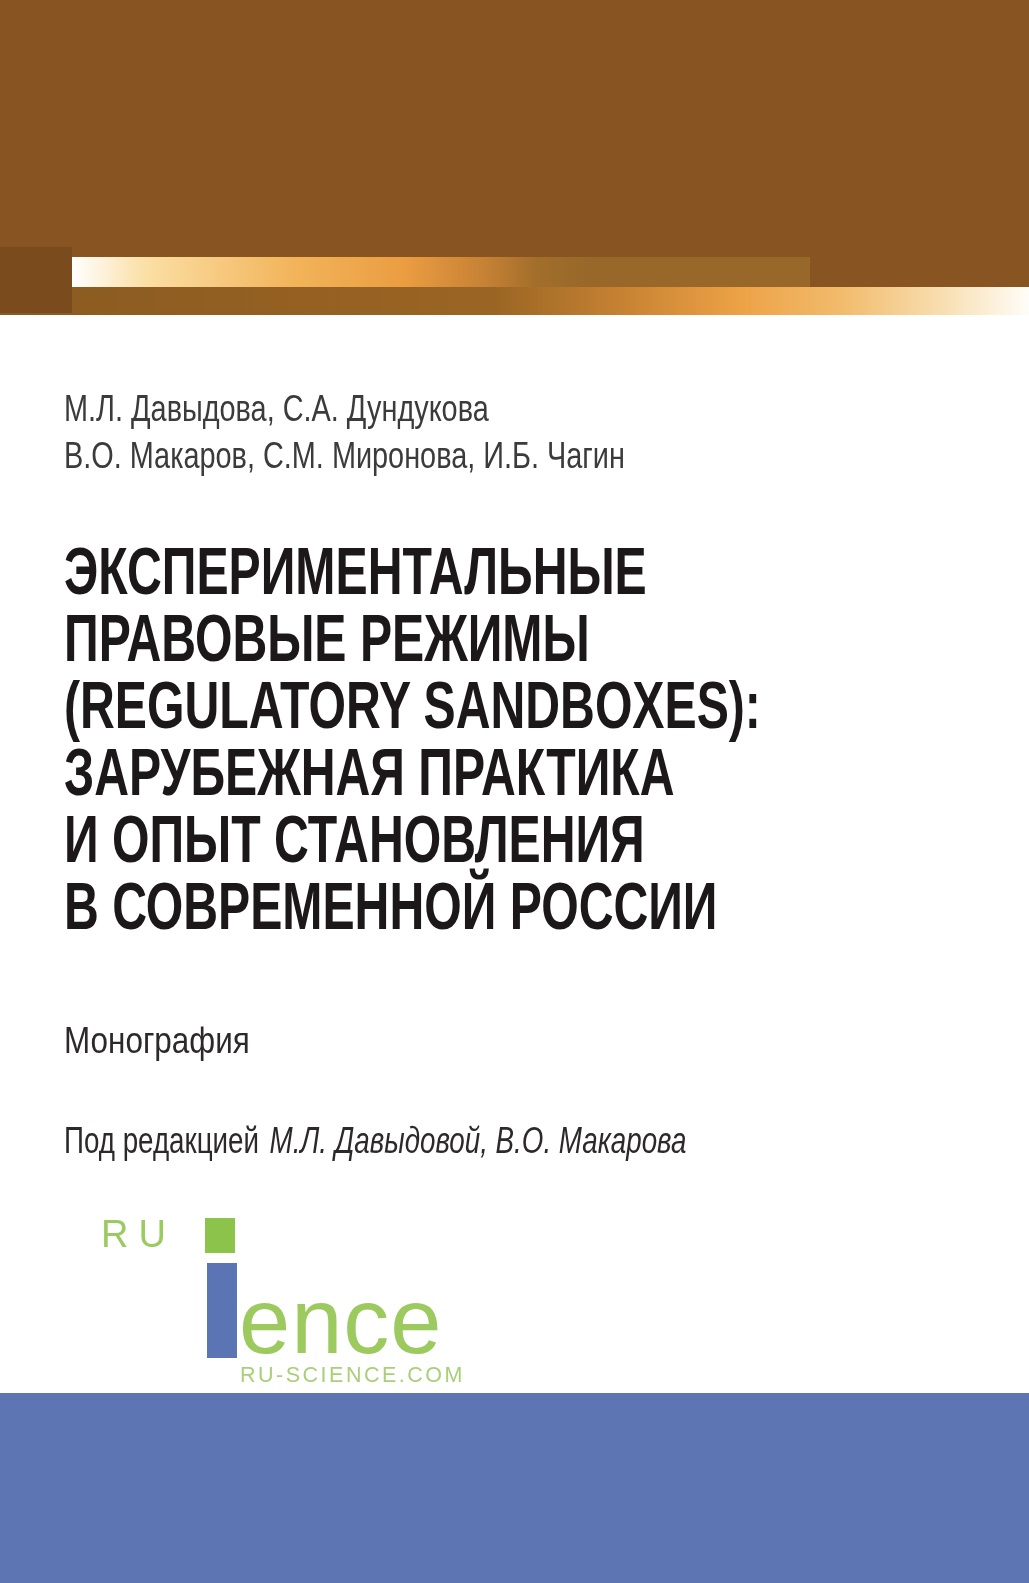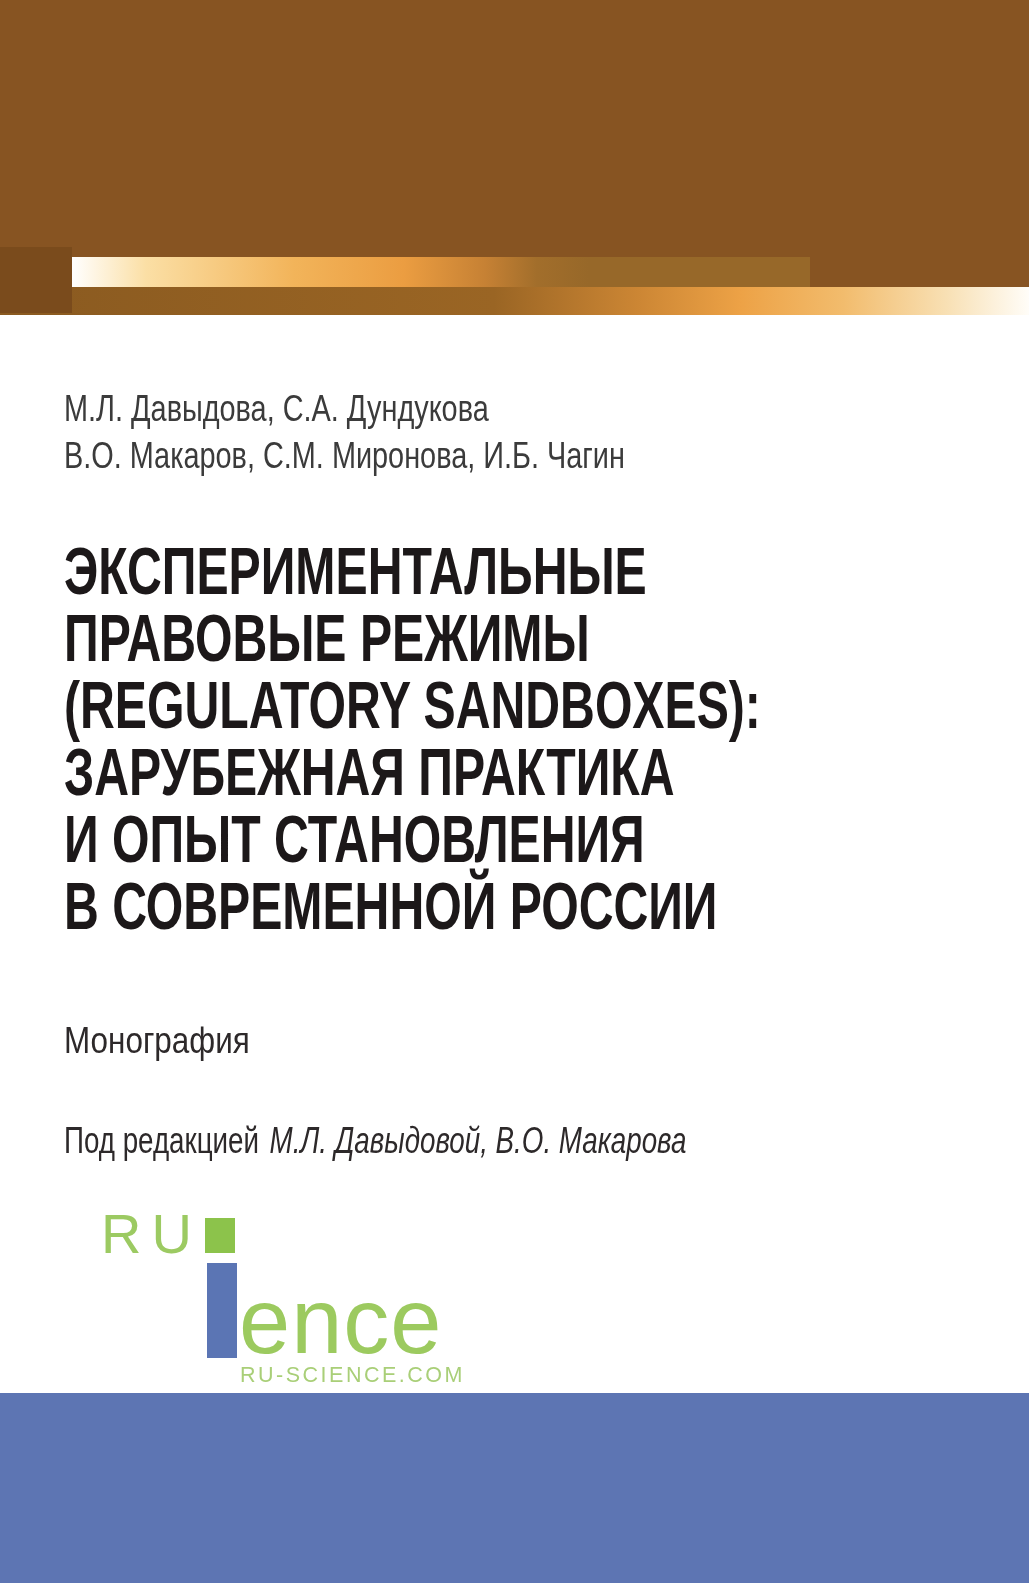--- a/index.html
+++ b/index.html
@@ -51,21 +51,21 @@
     font-size:37px;line-height:40px;color:#2d292a;
     transform:scaleX(0.75);transform-origin:left top;
     white-space:nowrap;
   }
   .editors .names{font-style:italic;margin-left:14px;}
 
   
   .logo{position:absolute;left:0;top:1200px;width:480px;height:200px;}
   .logo .ru{
     position:absolute;left:101px;top:8px;
-    font-size:56px;line-height:52px;letter-spacing:10px;
+    font-size:38px;line-height:52px;letter-spacing:10px;
     color:#9cca62;white-space:nowrap;
   }
   .logo .green-square{position:absolute;left:205px;top:18px;width:30px;height:35px;background:#8cc34b;}
   .logo .sci{
     position:absolute;left:6px;top:40px;
     font-size:130px;line-height:130px;font-weight:bold;letter-spacing:-3px;
     color:#5b75b4;white-space:nowrap;
   }
   .logo .i-bar{position:absolute;left:207px;top:63px;width:30px;height:95px;background:#5b75b4;}
   .logo .ence{

